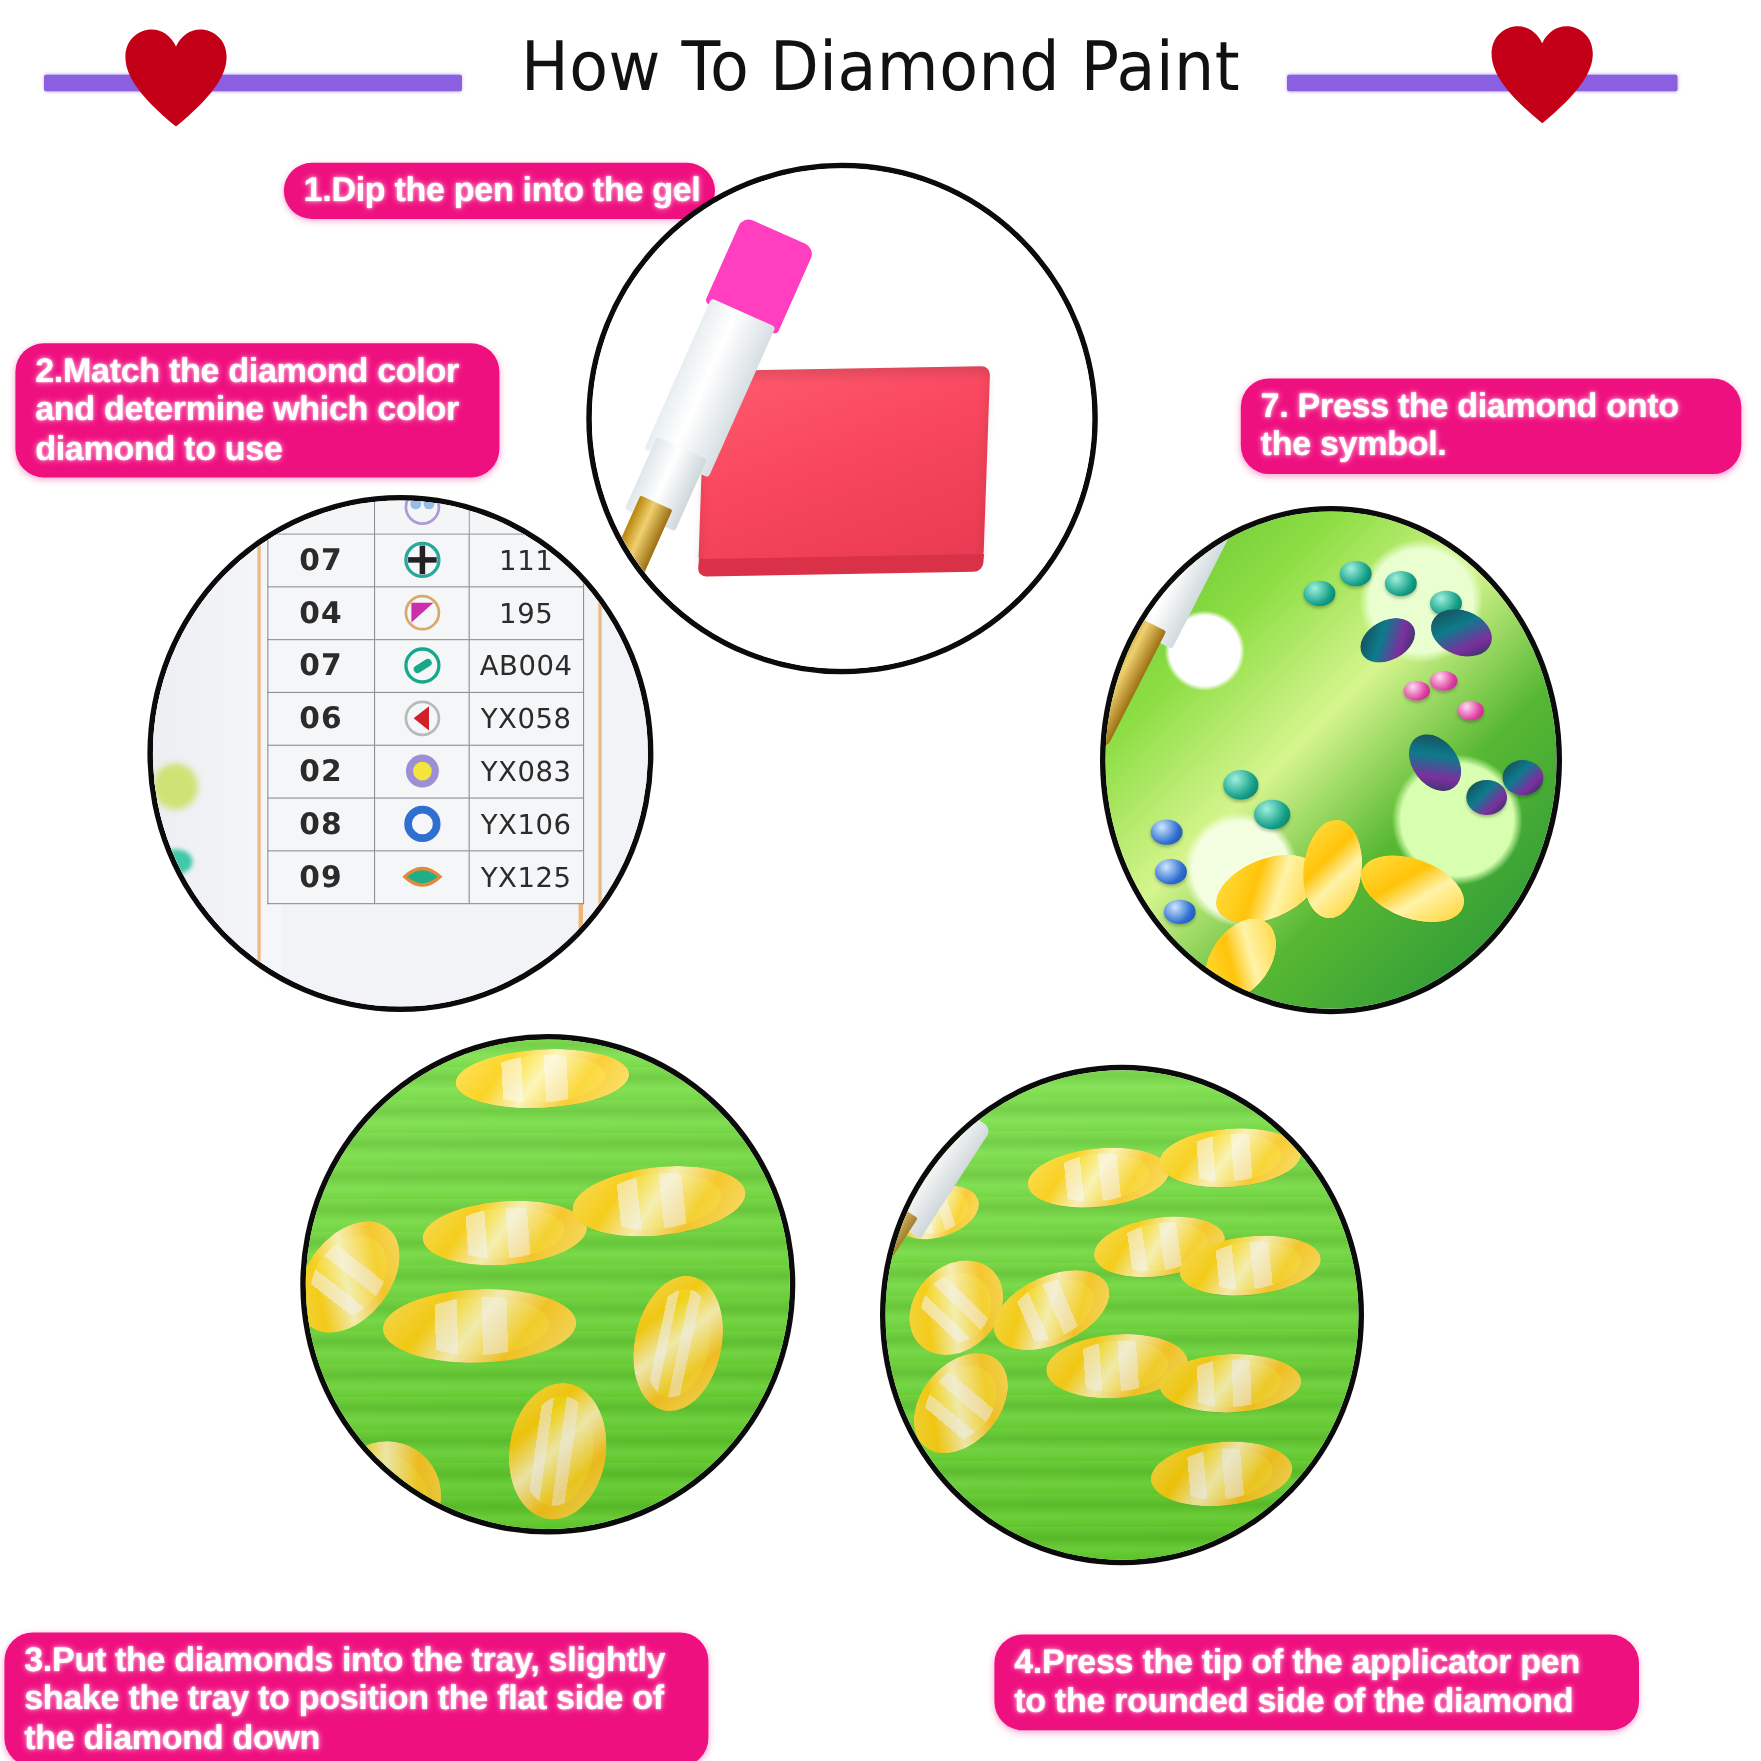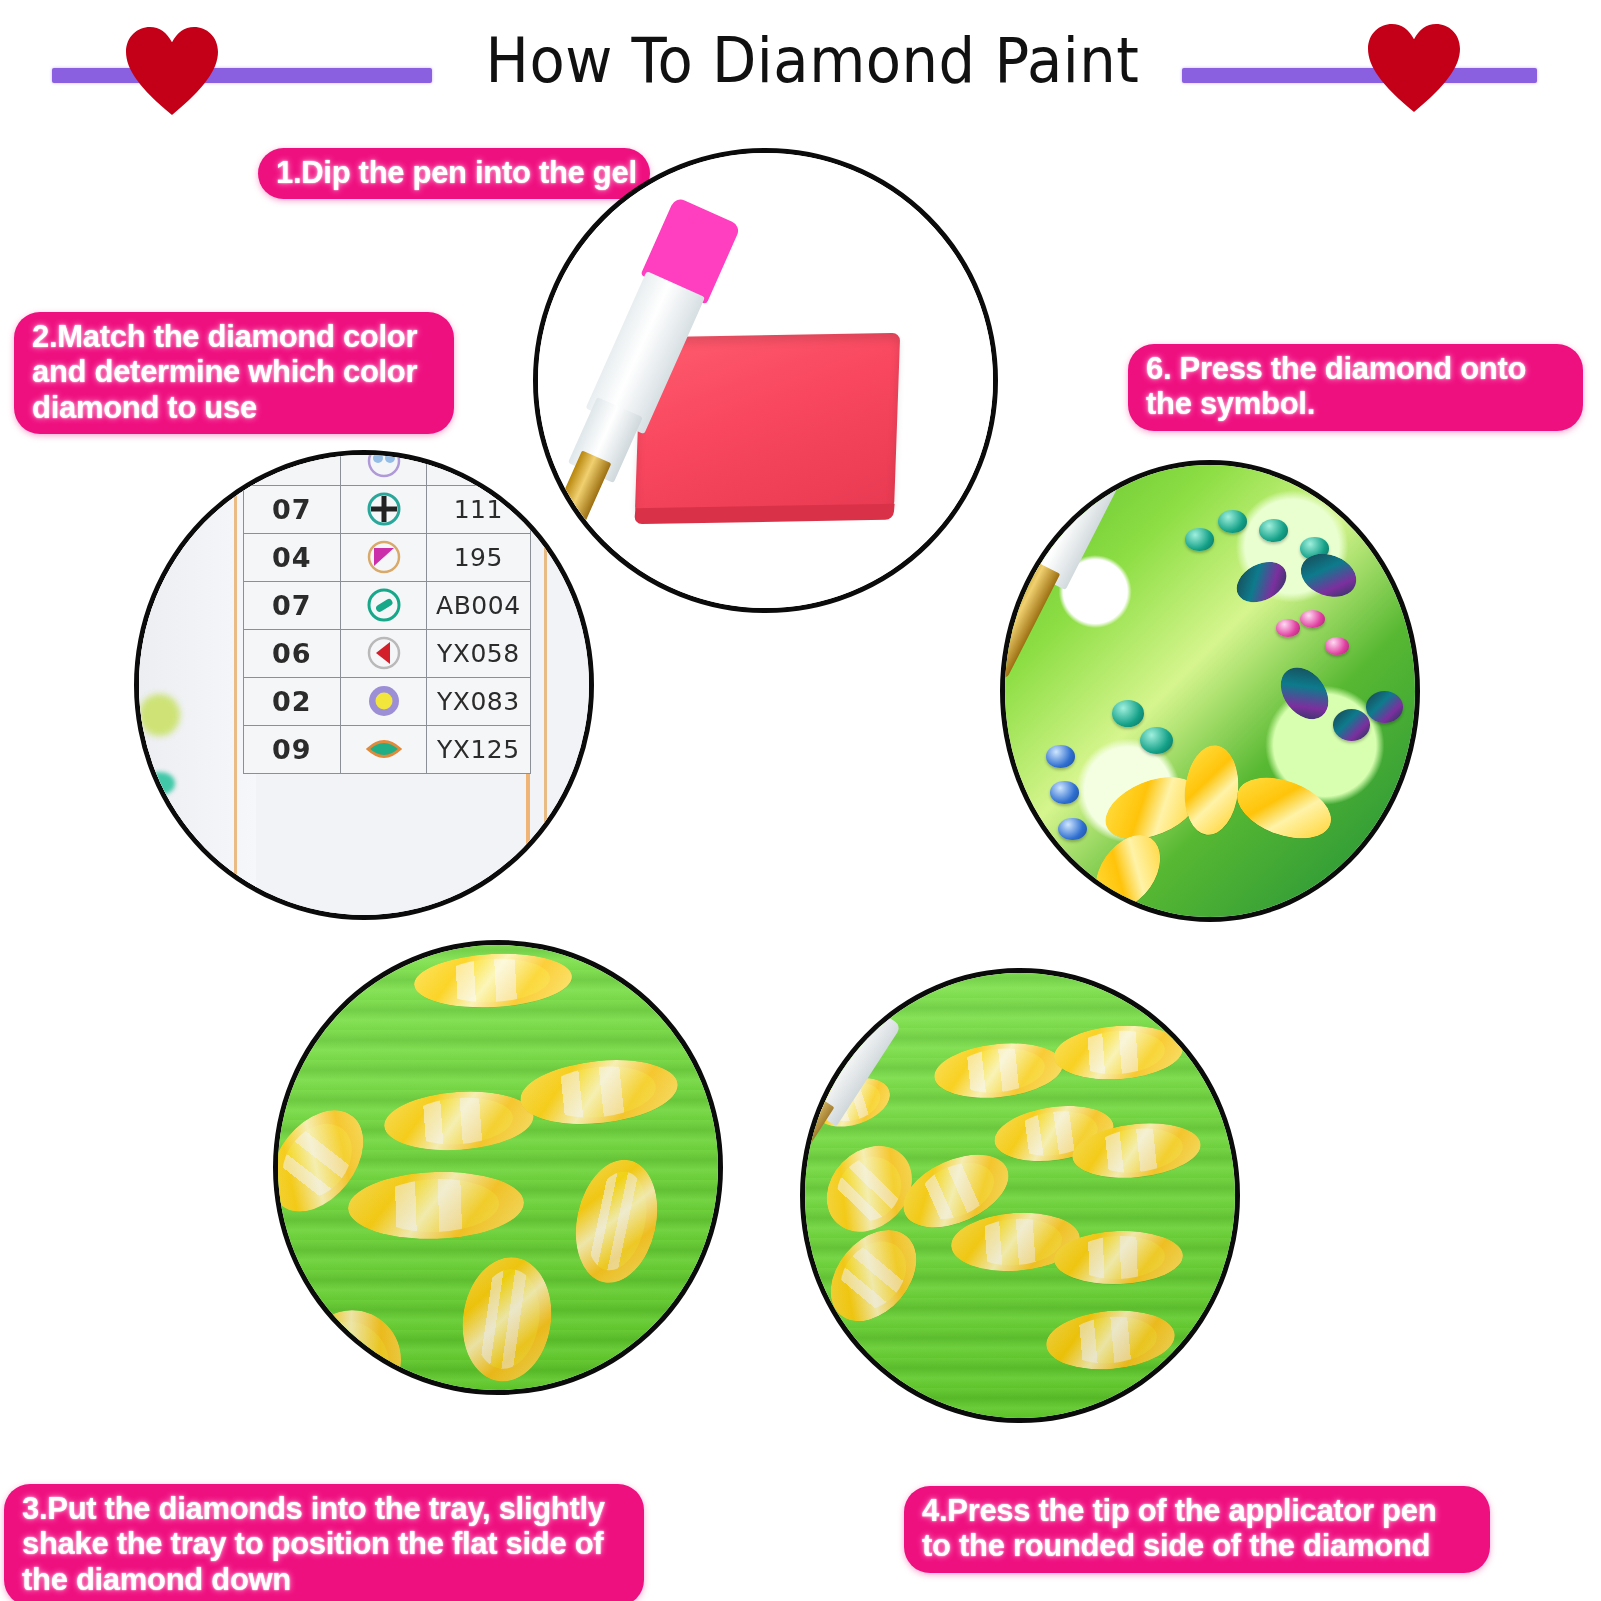--- a/index.html
+++ b/index.html
@@ -4,21 +4,21 @@
 <title>How To Diamond Paint</title>
 <style>
   html,body{margin:0;padding:0;background:#ffffff;}
   body{
     width:1601px;height:1601px;position:relative;overflow:hidden;
     font-family:"Liberation Sans","DejaVu Sans",sans-serif;
     background:#ffffff;
   }
 
   
-  #header{position:absolute;left:12px;top:0;width:1317px;height:130px;}
+  #header{position:absolute;left:0;top:0;width:1317px;height:130px;}
   .bar{position:absolute;top:68px;height:15px;background:#8a5fe0;border-radius:2px;
        box-shadow:0 0 3px rgba(138,95,224,.5);}
   .bar.left{left:40px;width:380px;}
   .bar.right{left:1170px;width:355px;}
   .heart{position:absolute;width:96px;height:92px;}
   .heart.l{left:112px;top:25px;}
   .heart.r{left:1354px;top:22px;}
   .heart svg{width:100%;height:100%;display:block;}
   #page-title{
     position:absolute;left:0;top:24px;width:1601px;text-align:center;
@@ -168,21 +168,21 @@
     </svg>
   </div>
 
   <div id="page-title">How To Diamond Paint</div>
 </div>
 
 <div class="pill nowrap" id="label-1">1.Dip the pen into the gel</div>
 
 <div class="pill" id="label-2">2.Match the diamond color and determine which color diamond to use</div>
 
-<div class="pill" id="label-5">6. Press the diamond onto the symbol.</div>
+<div class="pill" id="label-5">7. Press the diamond onto the symbol.</div>
 
 <div class="pill" id="label-3">3.Put the diamonds into the tray, slightly shake the tray to position the flat side of the diamond down</div>
 
 <div class="pill" id="label-4">4.Press the tip of the applicator pen to the rounded side of the diamond</div>
 
 <div class="circle" id="photo-1">
   <div class="ph">
     <div class="gel-bg"></div>
     <div class="gel-pad"></div>
     <div class="pen" id="pen1">
@@ -269,20 +269,31 @@
             <td class="num">02</td>
             <td class="sym">
               <div class="symwrap">
                 <svg viewBox="0 0 40 40" width="40" height="40">
                   <circle cx="20" cy="20" r="15" fill="#9d8fd6"></circle>
                   <circle cx="20" cy="20" r="8.5" fill="#f2e63c"></circle>
                 </svg>
               </div>
             </td>
             <td class="code">YX083</td>
+          </tr>
+          <tr>
+            <td class="num">08</td>
+            <td class="sym">
+              <div class="symwrap">
+                <svg viewBox="0 0 40 40" width="40" height="40">
+                  <circle cx="20" cy="20" r="13" fill="none" stroke="#2f6fd0" stroke-width="7"></circle>
+                </svg>
+              </div>
+            </td>
+            <td class="code">YX106</td>
           </tr>
           <tr>
             <td class="num">09</td>
             <td class="sym">
               <div class="symwrap">
                 <svg viewBox="0 0 40 40" width="40" height="40">
                   <path d="M4 20 Q20 5 36 20 Q20 35 4 20 Z" fill="#1fae85" stroke="#e08a3c" stroke-width="3"></path>
                 </svg>
               </div>
             </td>

